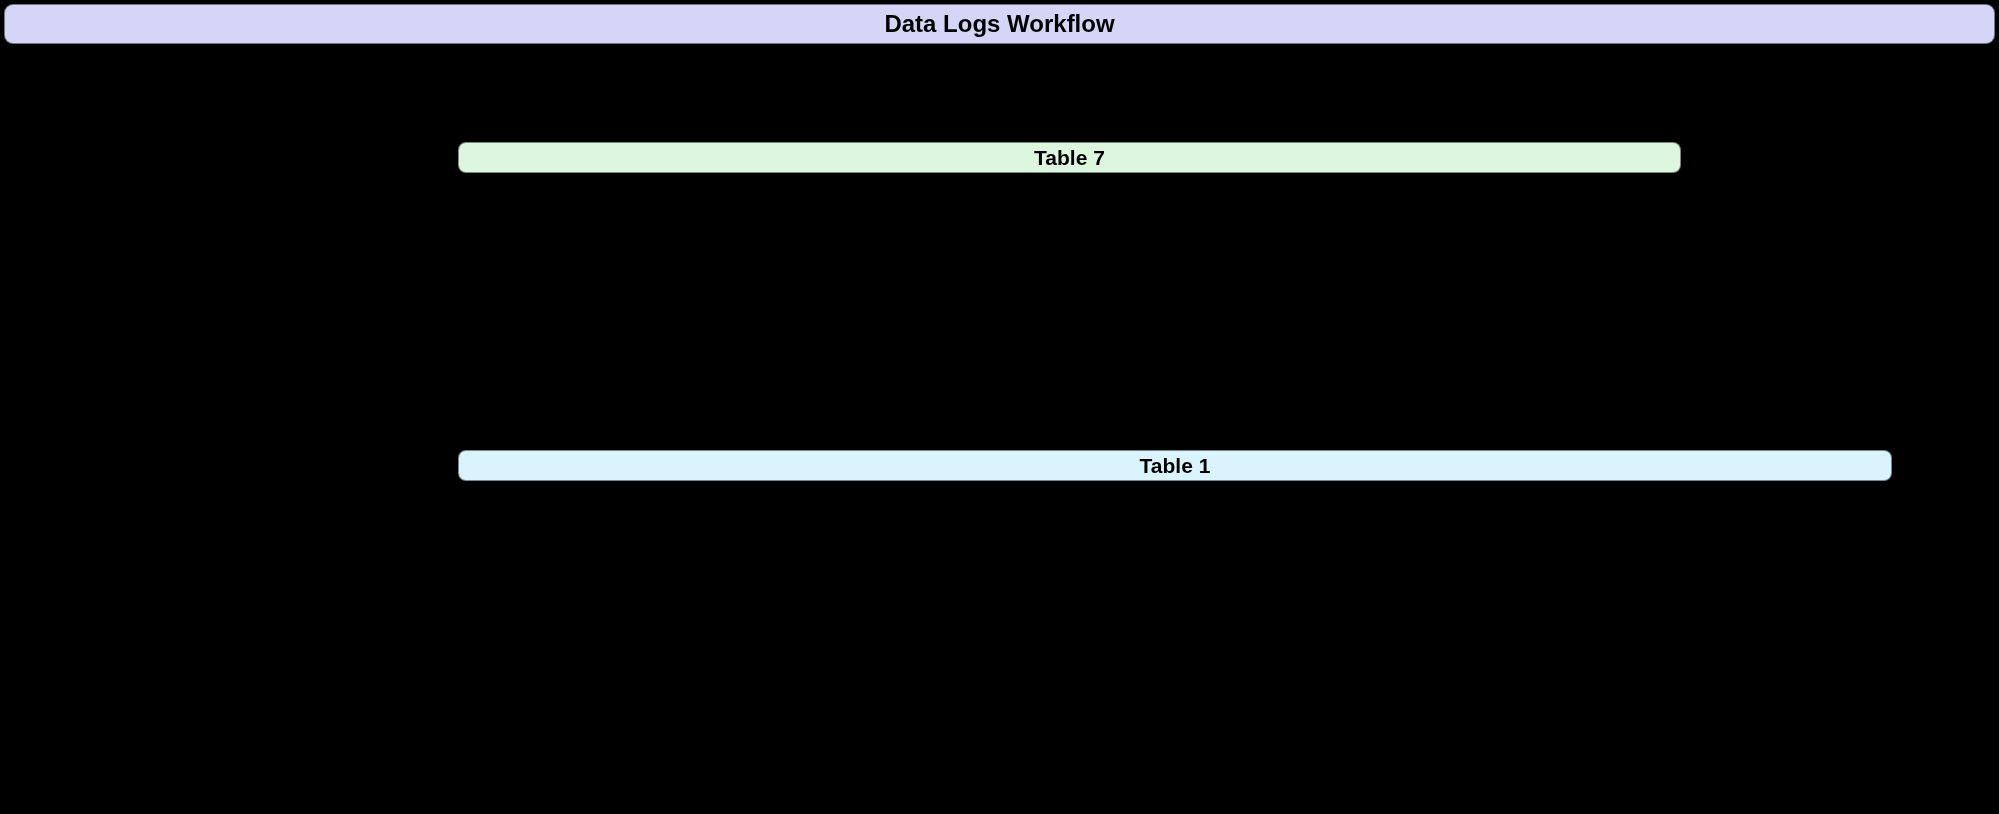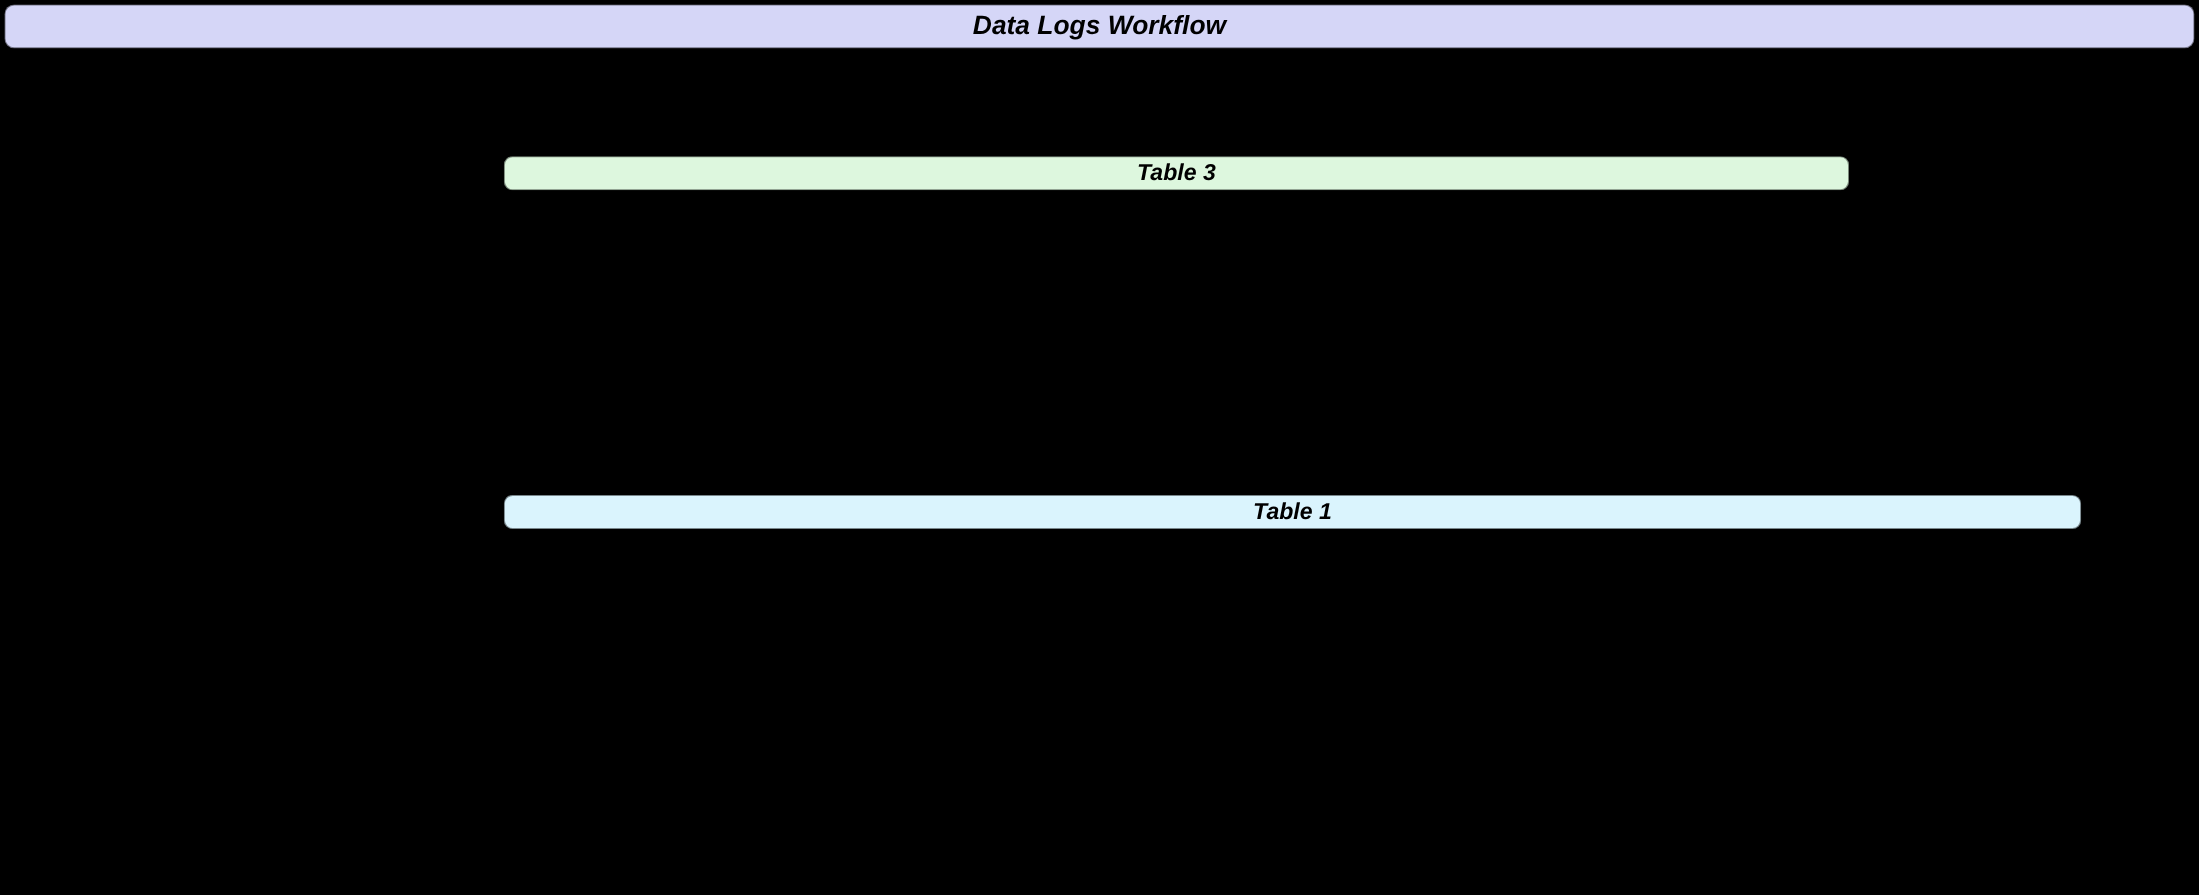--- a/index.html
+++ b/index.html
@@ -18,21 +18,20 @@
   .node {
     position: absolute;
     box-sizing: border-box;
     display: flex;
     align-items: center;
     justify-content: center;
     color: #000000;
     font-weight: bold;
     border: 1.5px solid rgba(0, 0, 0, 0.45);
     white-space: nowrap;
-    font-style: italic;
   }
   .title-bar {
     left: 4px;
     top: 4px;
     width: 1991px;
     height: 40px;
     border-radius: 9px;
     font-size: 24px;
   }
   .table1-bar {
@@ -55,20 +54,20 @@
 </head>
 <body>
 
 <div class="canvas">
 
   <div class="node title-bar" style="background-color: rgb(213, 214, 247);">
     <span>Data Logs Workflow</span>
   </div>
 
   <div class="node table1-bar" style="background-color: rgb(221, 247, 222);">
-    <span>Table 3</span>
+    <span>Table 7</span>
   </div>
 
   <div class="node table2-bar" style="background-color: rgb(218, 244, 253);">
     <span>Table 1</span>
   </div>
 
 </div>
 
 </body></html>

